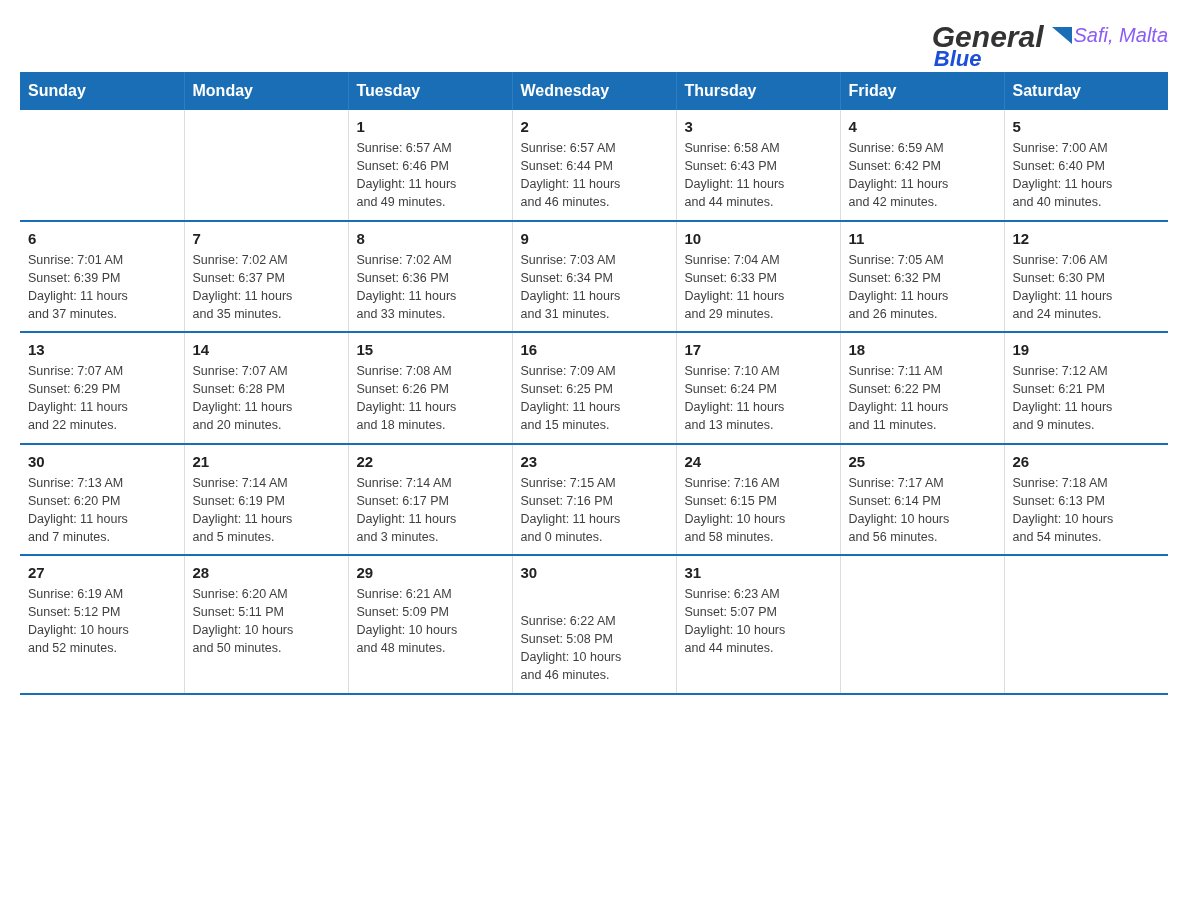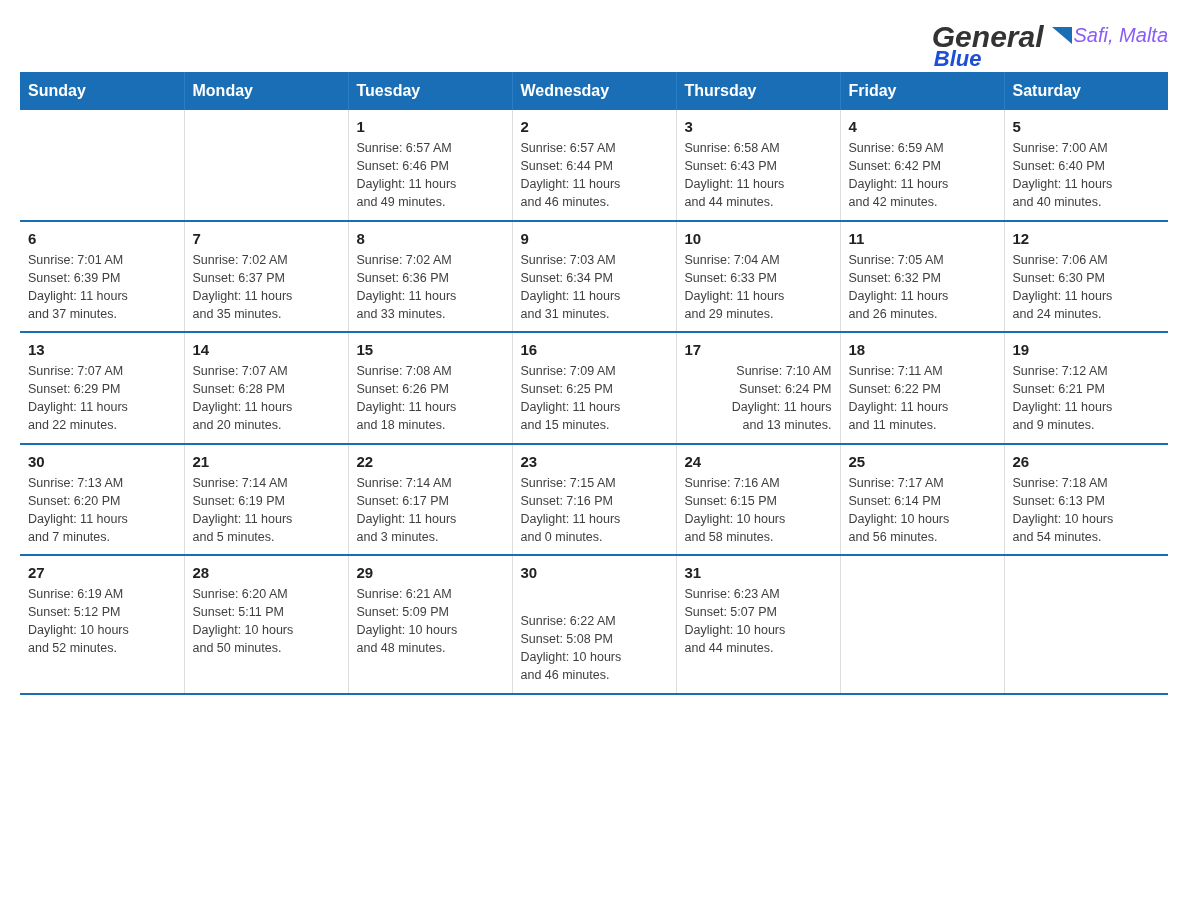--- a/index.html
+++ b/index.html
@@ -228,21 +228,21 @@
         </td>
         <td>
           <div class="day-num">16</div>
           <div class="day-info" style="white-space: pre-line;">Sunrise: 7:09 AM
 Sunset: 6:25 PM
 Daylight: 11 hours
 and 15 minutes.</div>
         </td>
         <td>
           <div class="day-num">17</div>
-          <div class="day-info" style="white-space: pre-line; text-align: right;">Sunrise: 7:10 AM
+          <div class="day-info" style="white-space: pre-line;">Sunrise: 7:10 AM
 Sunset: 6:24 PM
 Daylight: 11 hours
 and 13 minutes.</div>
         </td>
         <td>
           <div class="day-num">18</div>
           <div class="day-info" style="white-space: pre-line;">Sunrise: 7:11 AM
 Sunset: 6:22 PM
 Daylight: 11 hours
 and 11 minutes.</div>

